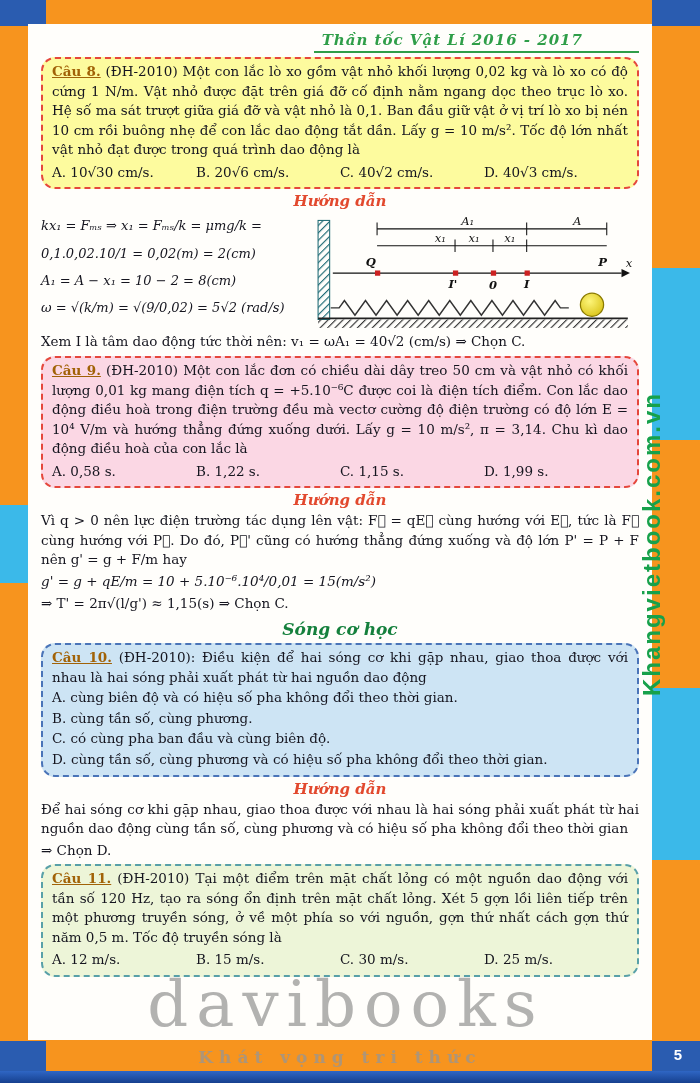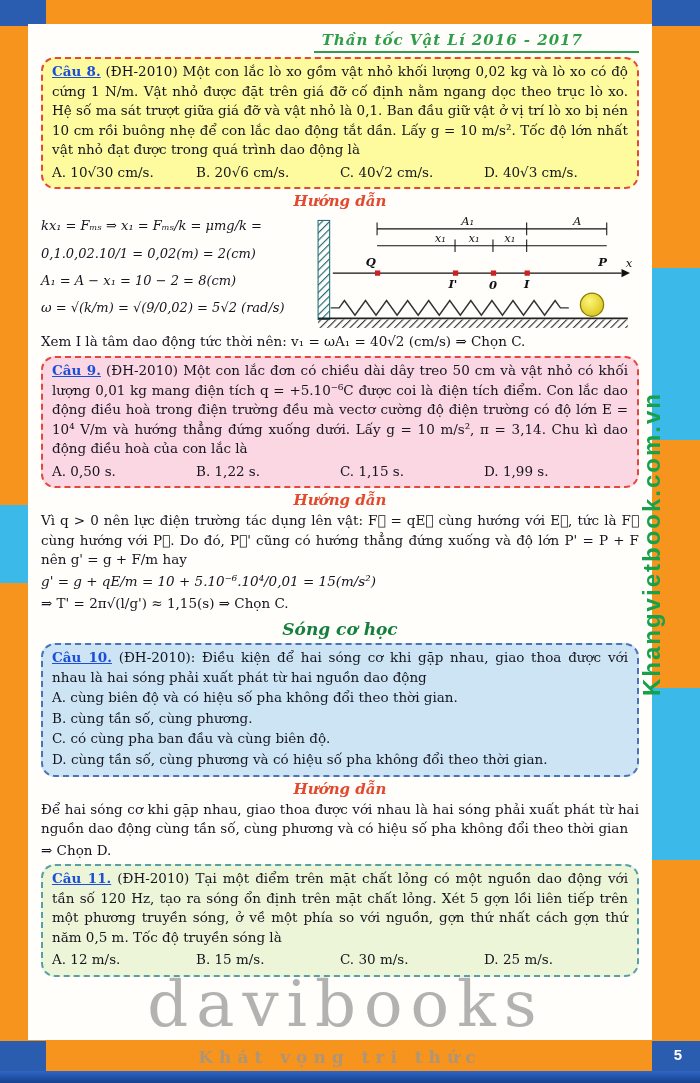--- a/index.html
+++ b/index.html
@@ -35,21 +35,21 @@
   .qbox{
     border:2px dashed #e5473c;border-radius:14px;
     padding:3px 9px 5px;margin:4px 0 3px;
     font-size:13.5px;line-height:1.45;text-align:justify;
   }
   .q8{background:#fdfb9e;}
   .q9{background:#fbd7e4;}
   .q10{background:#cde4f4;border-color:#4a74b8;}
   .q11{background:#edf5d8;border-color:#58a0a8;}
   .qtext{margin:0;}
-  .qlabel{color:#1d4ed8;font-weight:bold;text-decoration:underline;}
+  .qlabel{color:#a16207;font-weight:bold;text-decoration:underline;}
   .answers-row{display:flex;margin-top:3px;text-align:left;}
   .answers-row span{flex:1;}
   .option{display:block;margin-top:1px;}
 
   .hd{
     text-align:center;color:#e2492e;font-weight:bold;font-style:italic;
     font-size:15px;margin:3px 0 2px;
   }
   .body-text{font-size:13.5px;line-height:1.45;text-align:justify;margin:2px 0;}
   .body-text p{margin:2px 0;}
@@ -176,21 +176,21 @@
         <rect x="2" y="102" width="294" height="8" fill="url(#hatchGround)"></rect>
       </svg>
     </div>
   </div>
 
   <p class="body-text">Xem I là tâm dao động tức thời nên: v₁ = ωA₁ = 40√2 (cm/s) ⇒ Chọn C.</p>
 
   <section class="qbox q9">
     <p class="qtext"><span class="qlabel">Câu 9.</span> <span>(ĐH-2010) Một con lắc đơn có chiều dài dây treo 50 cm và vật nhỏ có khối lượng 0,01 kg mang điện tích q = +5.10⁻⁶C được coi là điện tích điểm. Con lắc dao động điều hoà trong điện trường đều mà vectơ cường độ điện trường có độ lớn E = 10⁴ V/m và hướng thẳng đứng xuống dưới. Lấy g = 10 m/s², π = 3,14. Chu kì dao động điều hoà của con lắc là</span></p>
     <div class="answers-row">
-      <span>A. 0,50 s.</span>
+      <span>A. 0,58 s.</span>
       <span>B. 1,22 s.</span>
       <span>C. 1,15 s.</span>
       <span>D. 1,99 s.</span>
     </div>
   </section>
 
   <div class="hd">Hướng dẫn</div>
 
   <div class="body-text">
     <p>Vì q &gt; 0 nên lực điện trường tác dụng lên vật: F⃗ = qE⃗ cùng hướng với E⃗, tức là F⃗ cùng hướng với P⃗. Do đó, P⃗' cũng có hướng thẳng đứng xuống và độ lớn P' = P + F nên g' = g + F/m hay</p>

